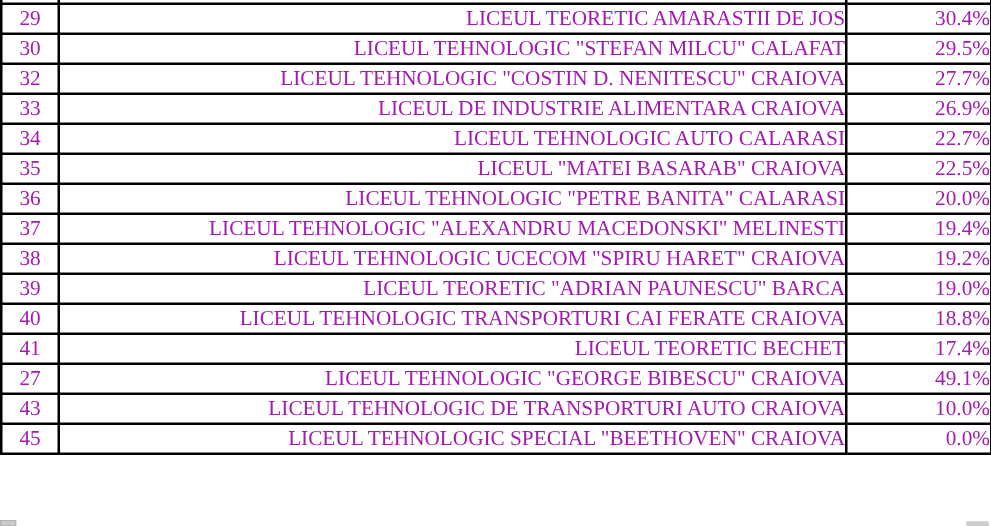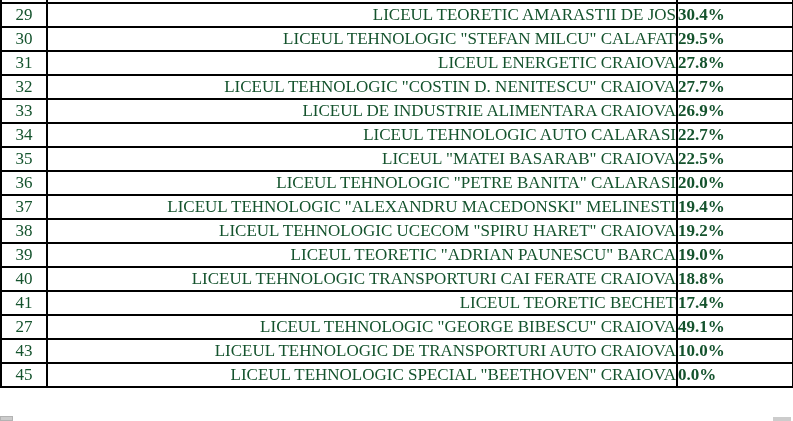--- a/index.html
+++ b/index.html
@@ -20,39 +20,38 @@
     table-layout: fixed;
     width: 786px;
     position: absolute;
     left: 0;
     top: -22px;
   }
   table.results td {
     border: 2px solid #000000;
     height: 22px;
     font-size: 17px;
-    color: #14532d;
+    color: #a21caf;
     padding: 0;
     white-space: nowrap;
     overflow: hidden;
     vertical-align: middle;
   }
   td.rank {
     width: 44px;
     text-align: center;
   }
   td.name {
     width: 628px;
     text-align: right;
     padding-left: 7px;
   }
   td.pct {
     width: 114px;
-    text-align: left;
-    font-weight: bold;
+    text-align: right;
   }
   .scroll-frag {
     position: absolute;
     background: #cccccc;
   }
   .scroll-frag-left {
     left: 0;
     top: 416px;
     width: 13px;
     height: 5px;
@@ -85,25 +84,20 @@
     <td class="name">LICEUL TEORETIC AMARASTII DE JOS</td>
     <td class="pct">30.4%</td>
   </tr>
 
   <tr>
     <td class="rank">30</td>
     <td class="name">LICEUL TEHNOLOGIC "STEFAN MILCU" CALAFAT</td>
     <td class="pct">29.5%</td>
   </tr>
 
-  <tr>
-    <td class="rank">31</td>
-    <td class="name">LICEUL ENERGETIC CRAIOVA</td>
-    <td class="pct">27.8%</td>
-  </tr>
 
   <tr>
     <td class="rank">32</td>
     <td class="name">LICEUL TEHNOLOGIC "COSTIN D. NENITESCU" CRAIOVA</td>
     <td class="pct">27.7%</td>
   </tr>
 
   <tr>
     <td class="rank">33</td>
     <td class="name">LICEUL DE INDUSTRIE ALIMENTARA CRAIOVA</td>

